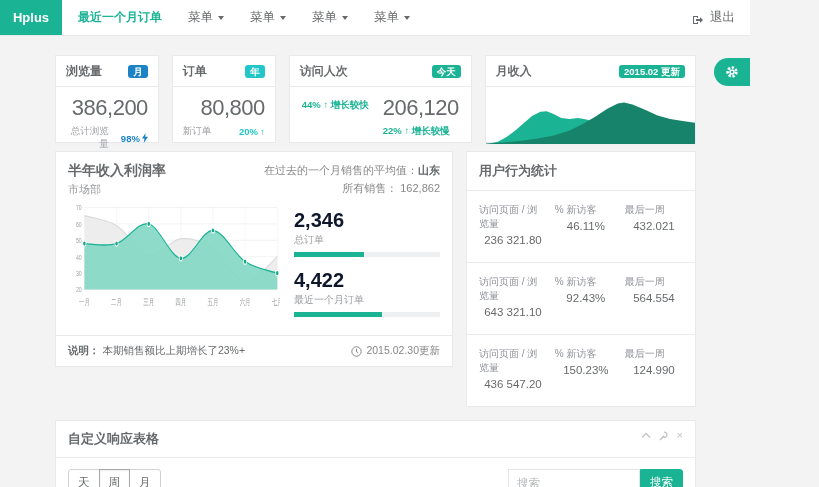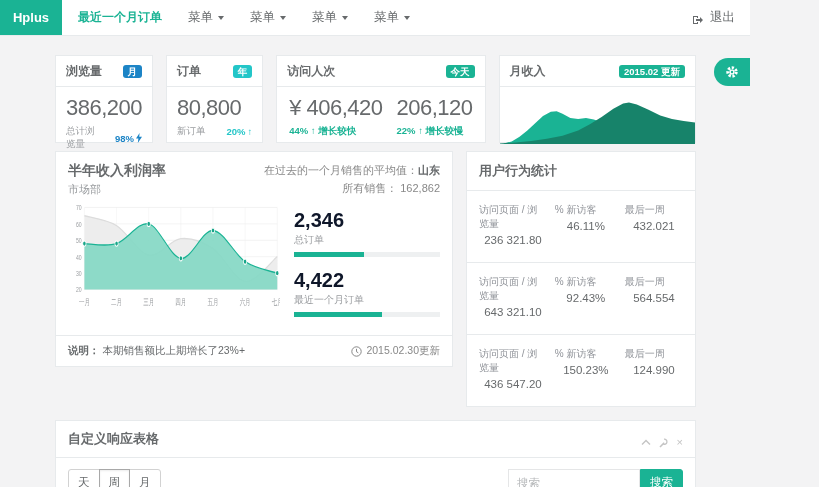--- a/index.html
+++ b/index.html
@@ -23,21 +23,21 @@
   .row2 { margin-top:8px; align-items:flex-start; }
   .row3 { margin-top:13px; }
   .card { background:#fff; border:1px solid #e7eaec; }
 
   
   .s-card { height:88px; }
   .s-card.sm { width:113px; } .s-card.lg { flex:1; } .s-card.spark { width:230px; }
   .s-title { display:flex; justify-content:space-between; align-items:center; padding:7px 10px 6px; border-bottom:1px solid #e7eaec; font-size:12px; font-weight:bold; color:#676a6c; }
   .badge { color:#fff; font-size:9.5px; font-weight:bold; padding:2px 5px; border-radius:3px; line-height:1; white-space:nowrap; }
   .b-blue { background:#1c84c6; } .b-cyan { background:#23c6c8; } .b-green { background:#1ab394; }
-  .s-body { padding:8px 10px 10px; }
+  .s-body { padding:8px 10px 10px;text-align:right; }
   .big { font-size:22px; font-weight:300; color:#676a6c; white-space:nowrap; letter-spacing:-0.5px; }
   .s-sub { display:flex; justify-content:space-between; align-items:center; font-size:9.5px; color:#9a9da0; margin-top:4px; }
   .stat { font-weight:bold; display:flex; align-items:center; gap:2px;margin-left:12px; }
   .c-blue { color:#1c84c6; } .c-cyan { color:#23c6c8; }
   .visits-body { display:flex; gap:14px; padding:8px 12px 10px; }
   .visits-col .note { font-size:9.5px; color:#1ab394; font-weight:bold; margin-top:4px; white-space:nowrap; }
   .spark-card .s-title { border-bottom:1px solid #e7eaec; }
   .spark-wrap { height:57px; display:flex; align-items:flex-end; }
   .spark-wrap svg { width:100%; height:52px; display:block; }
 
@@ -63,21 +63,21 @@
   .user-card { width:230px; }
   .uc-title { padding:10px 12px; font-size:13px; font-weight:bold; color:#676a6c; border-bottom:1px solid #e7eaec; }
   .uc-row { display:flex; gap:8px; padding:12px 12px 16px; border-bottom:1px solid #e7eaec; }
   .uc-row:last-child { border-bottom:none; }
   .uc-col1 { width:35%; } .uc-col2 { width:32%; } .uc-col3 { width:30%; }
   .uc-label { font-size:10px; color:#909399; line-height:1.4; }
   .uc-value { font-size:11.5px; color:#676a6c; margin-top:3px;text-align:center; }
 
   
   .table-card { height:160px; }
-  .tc-head { display:flex; justify-content:space-between; align-items:flex-end; padding:9px 12px; border-bottom:1px solid #e7eaec;gap:22px; }
+  .tc-head { display:flex; justify-content:space-between; align-items:flex-start; padding:9px 12px; border-bottom:1px solid #e7eaec;gap:22px; }
   .tc-title { font-size:13px; font-weight:bold; color:#676a6c; }
   .tc-tools { display:flex; align-items:center; gap:8px; }
   .tool-ic { color:#c4c4c4; cursor:pointer; display:flex; align-items:center; font-size:11px; line-height:1; }
   .tc-toolbar { display:flex; justify-content:space-between; align-items:center; padding:11px 12px; }
   .btn-group { display:flex; }
   .btn-group button { background:#fff; border:1px solid #d2d2d2; color:#676a6c; font-size:11.5px; padding:5px 9px; cursor:pointer; margin-left:-1px; font-family:inherit; }
   .btn-group button:first-child { border-radius:3px 0 0 3px; margin-left:0; }
   .btn-group button:last-child { border-radius:0 3px 3px 0; }
   .btn-group button.active { border-color:#a8a8a8; position:relative; z-index:1; box-shadow:inset 0 1px 2px rgba(0,0,0,.08); }
   .search-group { display:flex; }
@@ -166,21 +166,20 @@
         </div>
       </div>
 
       <div class="card s-card lg">
         <div class="s-title">
           <span>访问人次</span>
           <span class="badge b-green">今天</span>
         </div>
         <div class="visits-body">
           <div class="visits-col">
-            <div class="big">¥ 406,420</div>
             <div class="note"><span>44%</span> <span>↑</span> <span>增长较快</span></div>
           </div>
           <div class="visits-col">
             <div class="big">206,120</div>
             <div class="note"><span>22%</span> <span>↑</span> <span>增长较慢</span></div>
           </div>
         </div>
       </div>
 
       <div class="card s-card spark spark-card">

